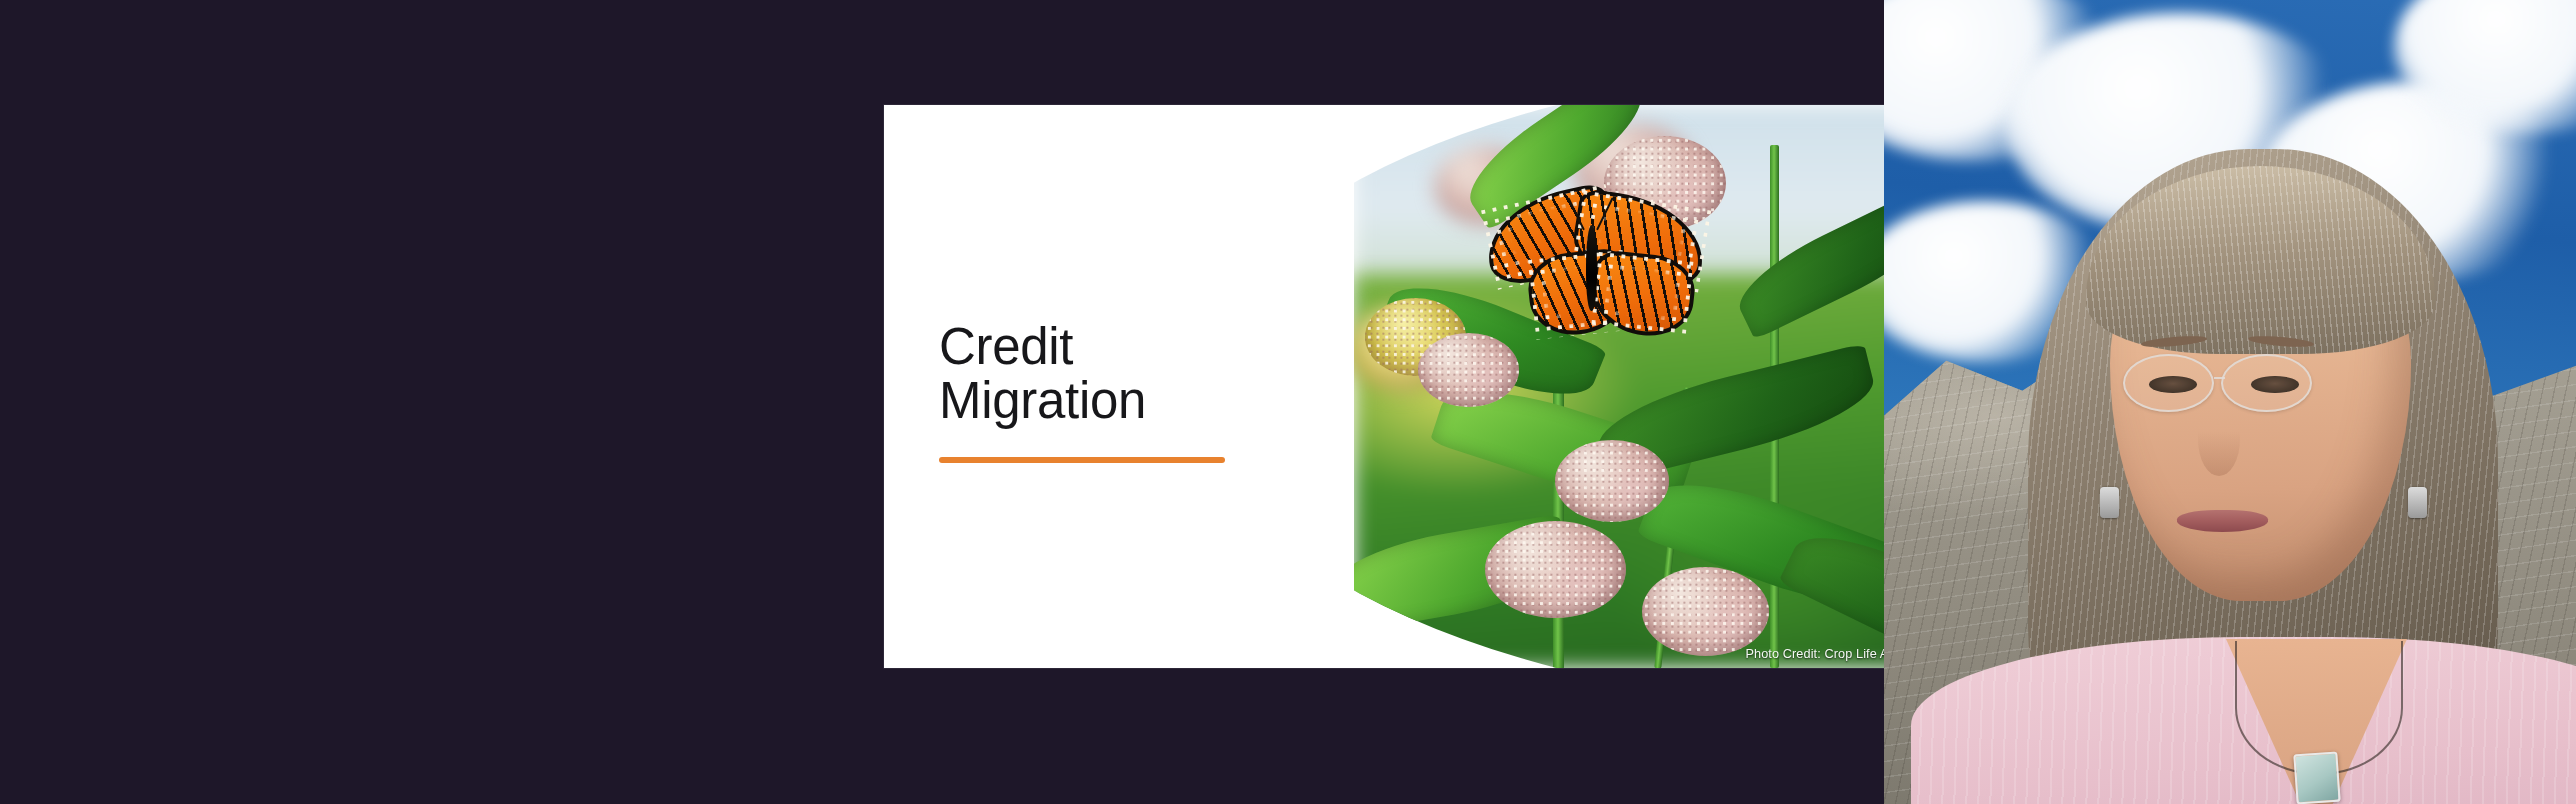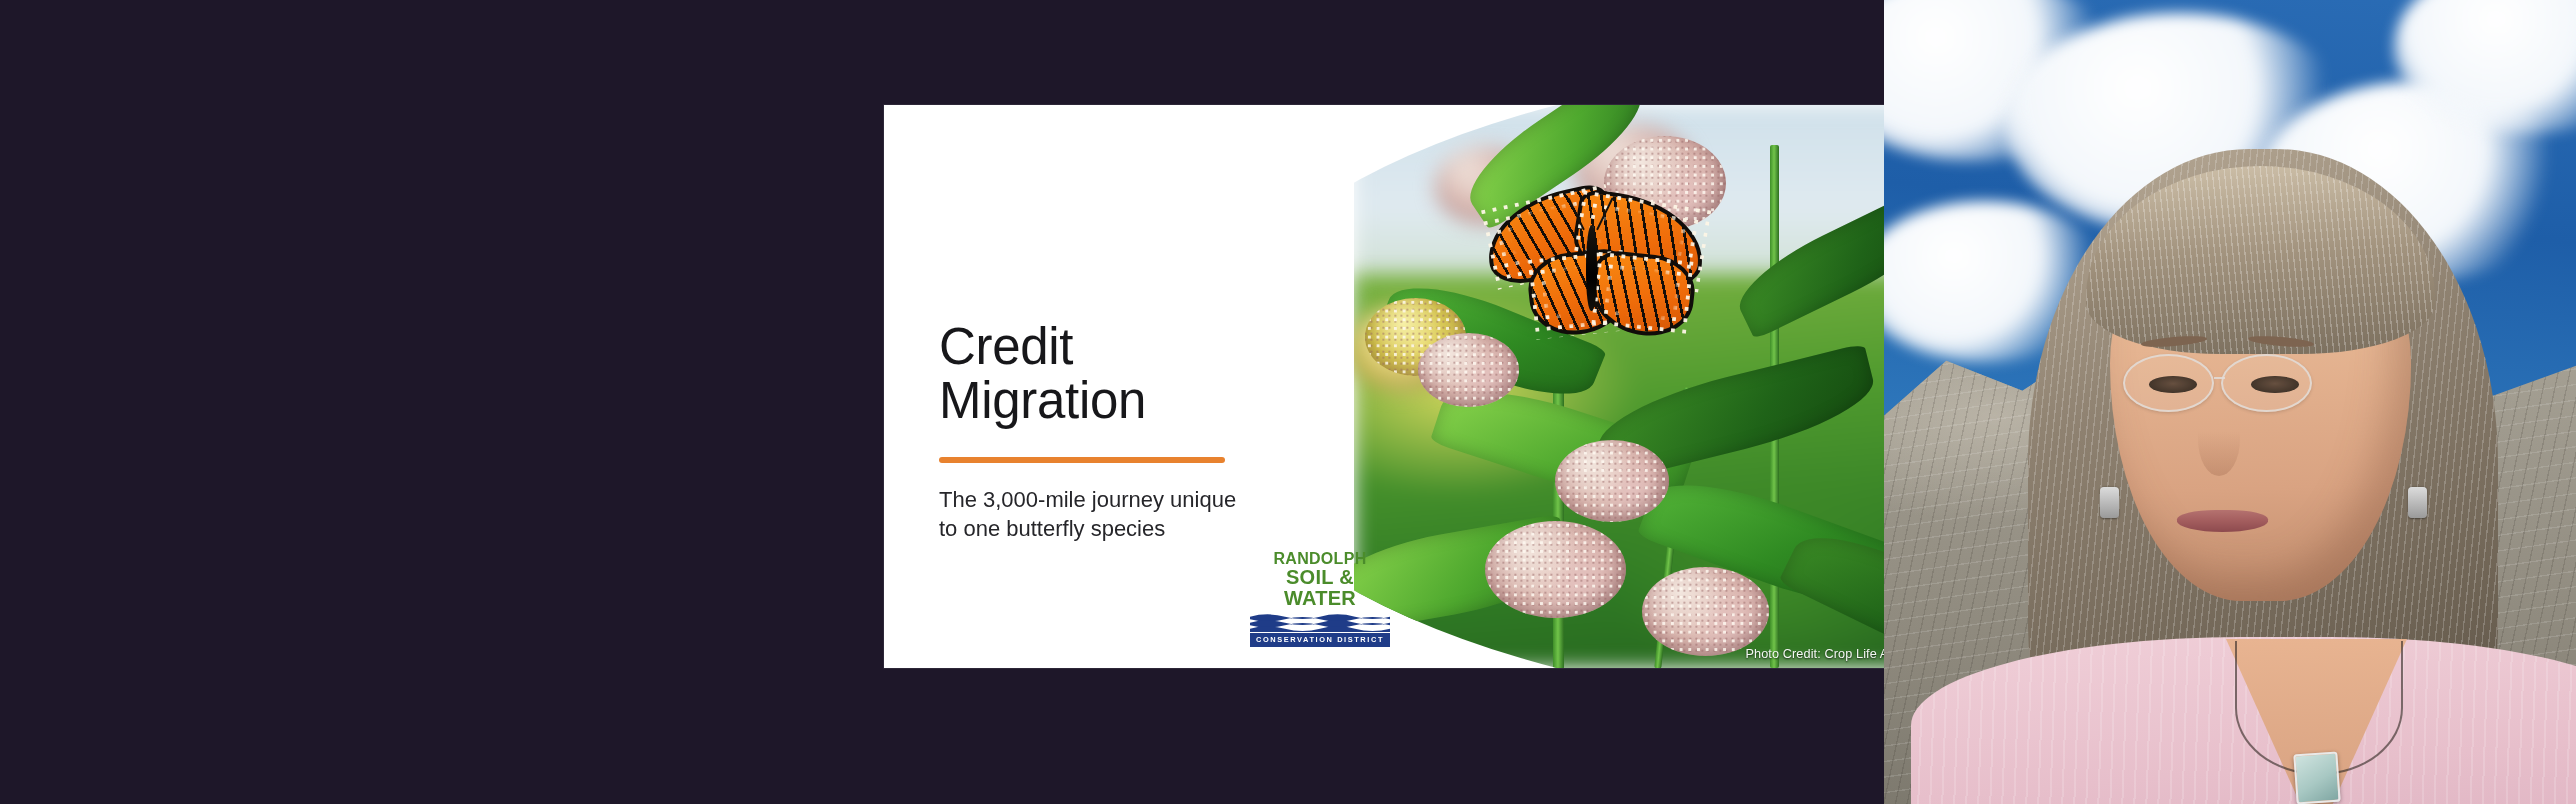--- a/index.html
+++ b/index.html
@@ -419,35 +419,22 @@
           </div>
 
           <div id="photo-credit">Photo Credit:  Crop Life America</div>
         </div>
       </div>
 
       <div id="slide-text">
         <div id="slide-title" style="white-space:pre-line">Credit
 Migration</div>
         <div id="title-rule"></div>
-        <div id="slide-subtitle">The 3,000-mile journey unique to one butterfly species</div>
       </div>
 
-      <div id="org-logo">
-        <div class="logo-l1">RANDOLPH</div>
-        <div class="logo-l2">SOIL &amp; WATER</div>
-        <div class="logo-waves">
-          <svg viewBox="0 0 200 30" preserveAspectRatio="none" aria-hidden="true">
-            <path d="M0,7 Q25,0 50,7 T100,7 T150,7 T200,7 L200,11 Q175,4 150,11 T100,11 T50,11 T0,11 Z" fill="#1F3C88"></path>
-            <path d="M0,16 Q25,9 50,16 T100,16 T150,16 T200,16 L200,20 Q175,13 150,20 T100,20 T50,20 T0,20 Z" fill="#1F3C88"></path>
-            <path d="M0,25 Q25,18 50,25 T100,25 T150,25 T200,25 L200,30 L0,30 Z" fill="#1F3C88"></path>
-          </svg>
-        </div>
-        <div class="logo-bar">CONSERVATION DISTRICT</div>
-      </div>
 
     </div>
   </div>
 
   <div id="video-tile">
     <div id="vt-sky"></div>
 
     <div class="cloud" style="left:-60px;top:-27px;width:295px;height:188px;"></div>
     <div class="cloud" style="left:121px;top:13.4px;width:349px;height:221px;"></div>
     <div class="cloud" style="left:376px;top:81px;width:315px;height:201px;"></div>

